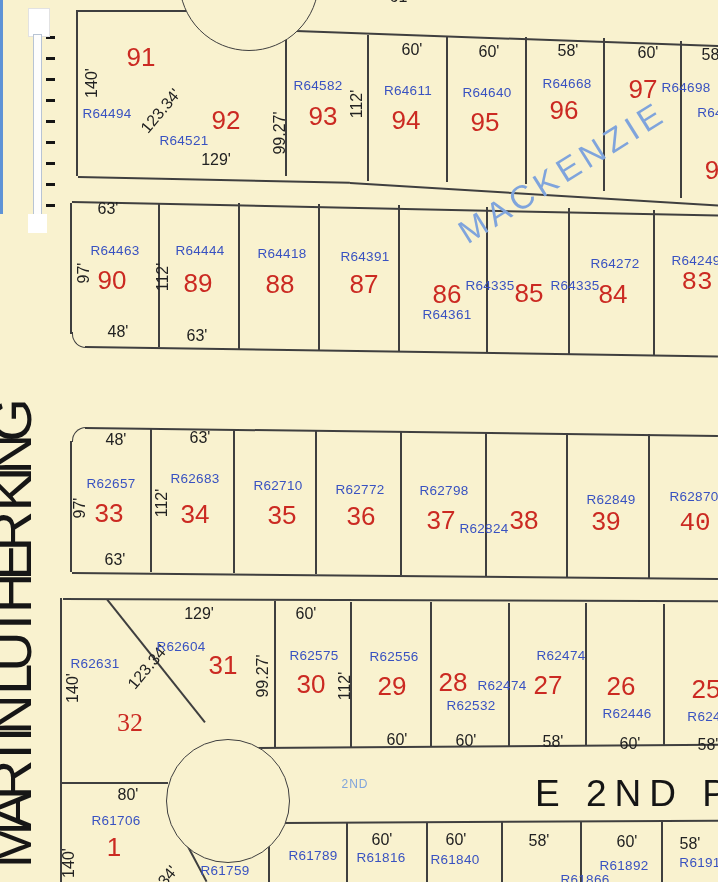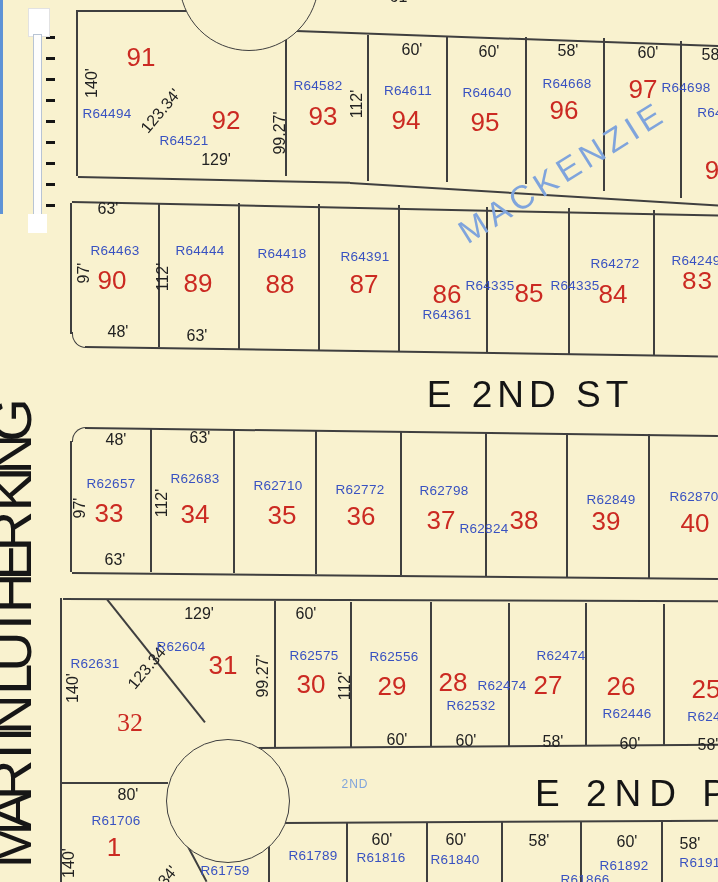--- a/index.html
+++ b/index.html
@@ -162,21 +162,21 @@
       <div class="lbl lot" style="left: 282px; top: 515px; transform: translate(-50%, -50%);">35</div>
       <div class="lbl rid" style="left: 360px; top: 490px; transform: translate(-50%, -50%);">R62772</div>
       <div class="lbl lot" style="left: 361px; top: 516px; transform: translate(-50%, -50%);">36</div>
       <div class="lbl rid" style="left: 444px; top: 491px; transform: translate(-50%, -50%);">R62798</div>
       <div class="lbl lot" style="left: 441px; top: 520px; transform: translate(-50%, -50%);">37</div>
       <div class="lbl rid" style="left: 484px; top: 529px; transform: translate(-50%, -50%);">R62824</div>
       <div class="lbl lot" style="left: 524px; top: 520px; transform: translate(-50%, -50%);">38</div>
       <div class="lbl rid" style="left: 611px; top: 494px; transform: translate(-50%, -50%); margin-top: 6px;">R62849</div>
       <div class="lbl lot" style="left: 606px; top: 521px; transform: translate(-50%, -50%);">39</div>
       <div class="lbl rid" style="left: 694px; top: 497px; transform: translate(-50%, -50%);">R62870</div>
-      <div class="lbl lot" style="left: 695px; top: 523px; transform: translate(-50%, -50%);">40</div>
+      <div class="lbl lot" style="left: 695px; top: 523px; transform: translate(-50%, -50%); font-family: Liberation Mono, monospace;">40</div>
       <div class="lbl rid" style="left: 95px; top: 664px; transform: translate(-50%, -50%);">R62631</div>
       <div class="lbl dim" style="left: 73px; top: 688px; transform: translate(-50%, -50%) rotate(-90deg);">140'</div>
       <div class="lbl lot" style="left: 130px; top: 723px; transform: translate(-50%, -50%); font-family: Liberation Serif, serif;">32</div>
       <div class="lbl dim" style="left: 148px; top: 667px; transform: translate(-50%, -50%) rotate(-50deg);">123.34'</div>
       <div class="lbl dim" style="left: 199px; top: 614px; transform: translate(-50%, -50%);">129'</div>
       <div class="lbl rid" style="left: 181px; top: 647px; transform: translate(-50%, -50%);">R62604</div>
       <div class="lbl lot" style="left: 223px; top: 665px; transform: translate(-50%, -50%);">31</div>
       <div class="lbl dim" style="left: 263px; top: 676px; transform: translate(-50%, -50%) rotate(-90deg);">99.27'</div>
       <div class="lbl dim" style="left: 306px; top: 614px; transform: translate(-50%, -50%);">60'</div>
       <div class="lbl rid" style="left: 314px; top: 656px; transform: translate(-50%, -50%);">R62575</div>
@@ -211,21 +211,20 @@
       <div class="lbl rid" style="left: 455px; top: 860px; transform: translate(-50%, -50%);">R61840</div>
       <div class="lbl dim" style="left: 539px; top: 841px; transform: translate(-50%, -50%);">58'</div>
       <div class="lbl rid" style="left: 585px; top: 833px; transform: translate(-50%, -50%); margin-top: 47px;">R61866</div>
       <div class="lbl dim" style="left: 627px; top: 842px; transform: translate(-50%, -50%);">60'</div>
       <div class="lbl rid" style="left: 624px; top: 866px; transform: translate(-50%, -50%);">R61892</div>
       <div class="lbl dim" style="left: 690px; top: 844px; transform: translate(-50%, -50%);">58'</div>
       <div class="lbl rid" style="left: 700px; top: 863px; transform: translate(-50%, -50%);">R6191</div>
     </div>
 
   <div id="mlk" class="street">MARTIN LUTHER KING</div>
-  <div class="street st-main" style="left:530px;top:394px;transform:translate(-50%,-50%);">E 2ND ST</div>
   <div class="street st-diag" style="left:562px;top:172px;transform:translate(-50%,-50%) rotate(-32deg);">MACKENZIE</div>
   <div class="street st-main" style="left:535px;top:775px;letter-spacing:8px;">E 2ND P</div>
   <div class="street st-small" style="left:355px;top:784px;transform:translate(-50%,-50%);text-align:center;">2ND</div>
 
   <div id="blue-edge"></div>
   <div class="anno" style="left:28px;top:8px;width:20px;height:27px;border:1px solid #e2e2e2;"></div>
   <div id="anno-track"></div>
   <div class="anno" style="left:28px;top:214px;width:19px;height:19px;"></div>
 
 </div>

